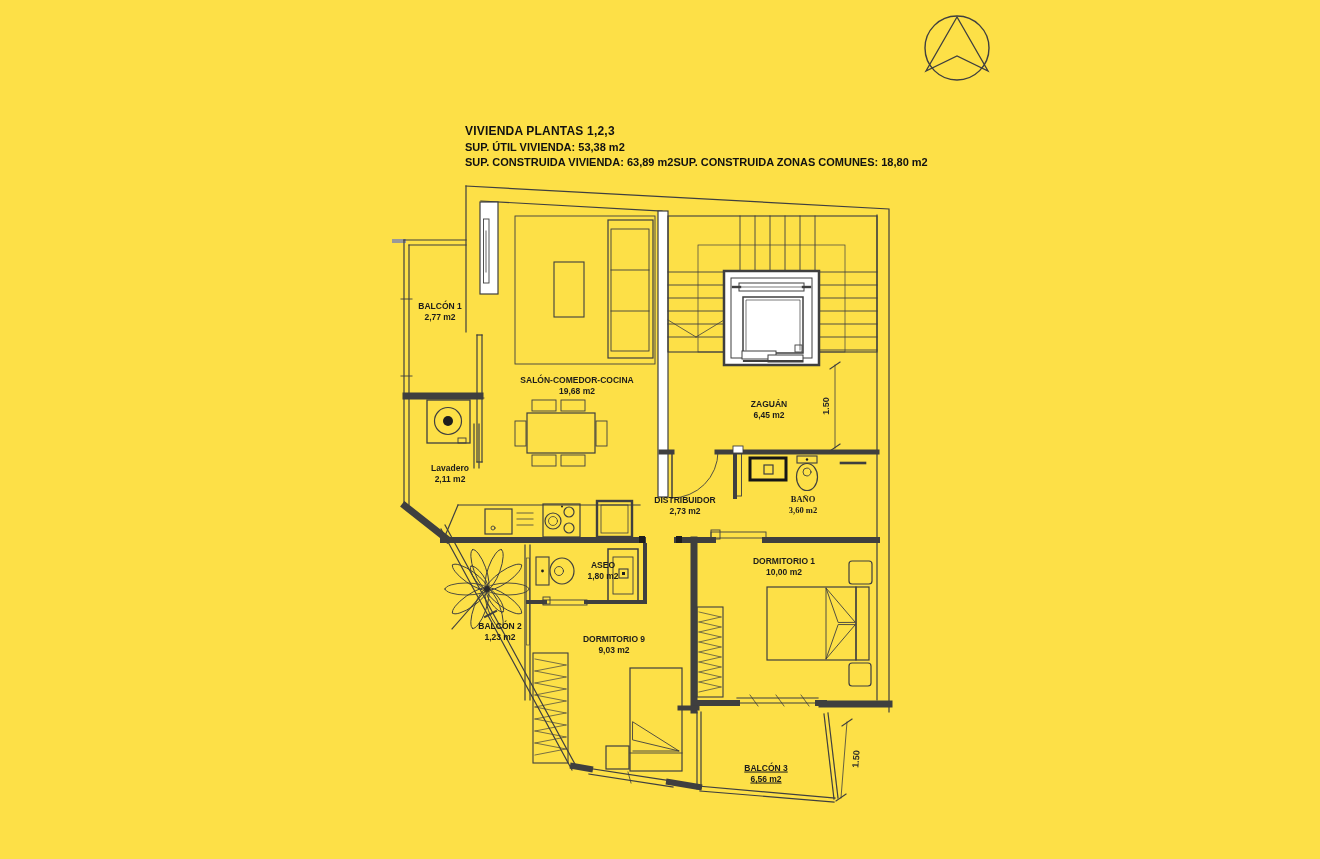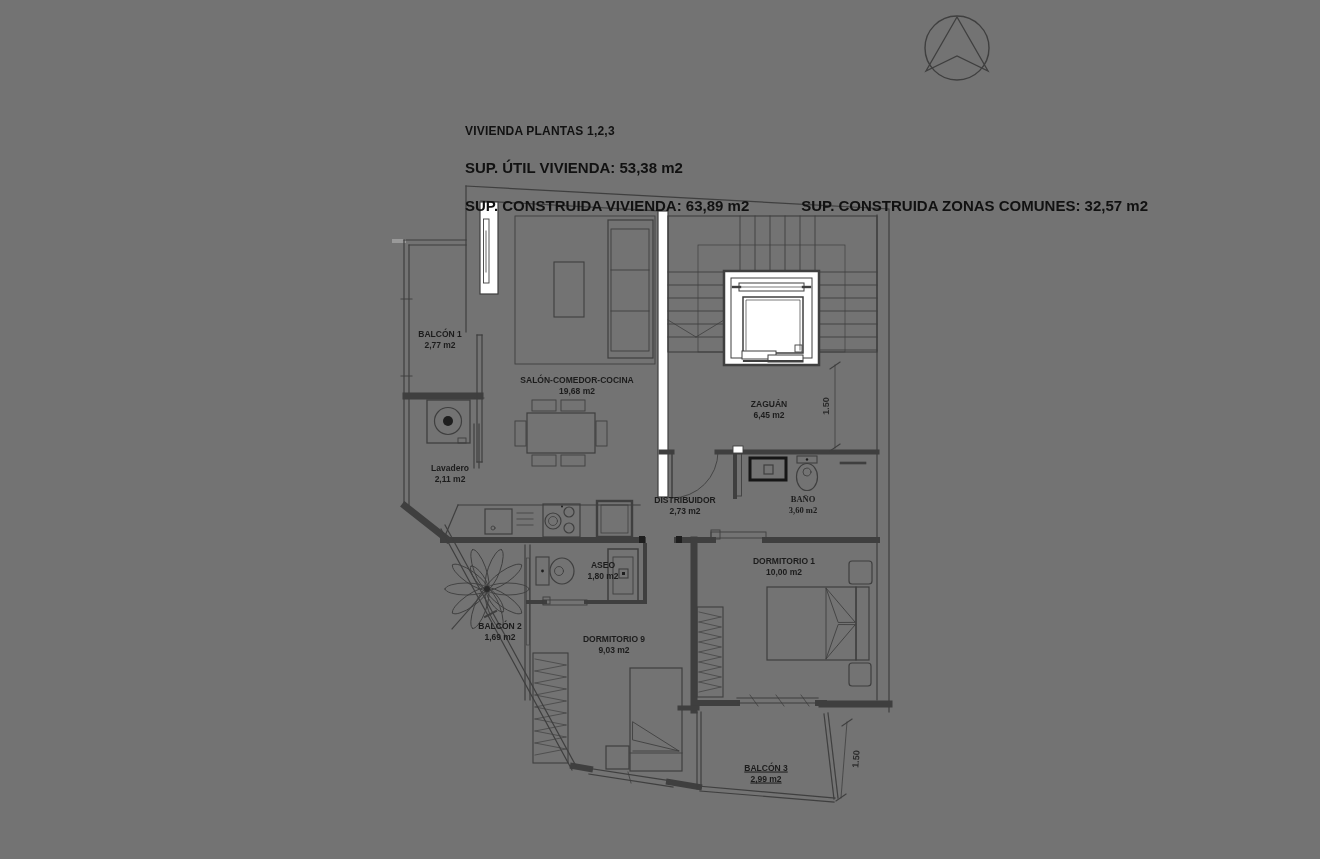--- a/index.html
+++ b/index.html
@@ -1,28 +1,28 @@
 <!DOCTYPE html>
 <html><head>
 <meta charset="utf-8">
 <style>
   html,body{margin:0;padding:0;background:#fff;}
-  #canvas{position:relative;width:1320px;height:859px;background:#737373;overflow:hidden;
+  #canvas{position:relative;width:1320px;height:859px;background:#fde047;overflow:hidden;
           font-family:"Liberation Sans", sans-serif;}
   svg{position:absolute;left:0;top:0;}
   .lbl{position:absolute;transform:translate(-50%,-50%);text-align:center;
        color:#1c1c1c;font-size:8.5px;font-weight:bold;line-height:1.35;white-space:nowrap;}
   .lbl .area{font-weight:bold;}
   .dim{position:absolute;color:#2a2a2a;font-size:9px;font-weight:bold;white-space:nowrap;}
   .dim.rot90{transform:translate(-50%,-50%) rotate(-90deg);}
   .dim.rot85{transform:translate(-50%,-50%) rotate(-85deg);}
   .titleblock{position:absolute;left:465px;top:124px;color:#111;}
   .titleblock .t1{font-size:12px;font-weight:bold;letter-spacing:.2px;}
-  .titleblock .t2{font-size:15px;font-weight:bold;margin-top:21px;}
-  .trow{display:flex;gap:52px;}
+  .titleblock .t2{font-size:11px;font-weight:bold;margin-top:3px;}
+  .trow{display:flex;}
 </style>
 </head>
 <body>
 
 <div id="canvas">
 
   <svg width="1320" height="859" viewBox="0 0 1320 859" fill="none" stroke="#3f3f3f" stroke-width="1.2" stroke-linecap="square">
 
     <g>
       <circle cx="957" cy="48" r="32" stroke-width="1.4"></circle>
@@ -339,25 +339,25 @@
         <line x1="836" y1="801" x2="846" y2="794" stroke-width="1.1"></line>
       </g>
     </g>
   </svg>
 
   <div class="titleblock">
     <div class="t1">VIVIENDA PLANTAS 1,2,3</div>
     <div class="t2">SUP. ÚTIL VIVIENDA: 53,38 m2</div>
     <div class="trow">
       <div class="t2">SUP. CONSTRUIDA VIVIENDA: 63,89 m2</div>
-      <div class="t2">SUP. CONSTRUIDA ZONAS COMUNES: 32,57 m2</div>
+      <div class="t2">SUP. CONSTRUIDA ZONAS COMUNES: 18,80 m2</div>
     </div>
   </div>
 
-  <div class="lbl" style="left:440px;top:312px;margin-top:28px;">
+  <div class="lbl" style="left:440px;top:312px;">
     <div>BALCÓN 1</div>
       <div class="area">2,77 m2</div>
   </div>
   <div class="lbl" style="left:577px;top:386px;">
     <div>SALÓN-COMEDOR-COCINA</div>
       <div class="area">19,68 m2</div>
   </div>
   <div class="lbl" style="left:769px;top:410px;">
     <div>ZAGUÁN</div>
       <div class="area">6,45 m2</div>
@@ -377,27 +377,27 @@
   <div class="lbl" style="left:590px;top:571px;margin-left:13px;">
     <div>ASEO</div>
       <div class="area">1,80 m2</div>
   </div>
   <div class="lbl" style="left:784px;top:567px;">
     <div>DORMITORIO 1</div>
       <div class="area">10,00 m2</div>
   </div>
   <div class="lbl" style="left:500px;top:632px;text-align:center;">
     <div>BALCÓN 2</div>
-      <div class="area">1,69 m2</div>
+      <div class="area">1,23 m2</div>
   </div>
   <div class="lbl" style="left:614px;top:645px;">
     <div>DORMITORIO 9</div>
       <div class="area">9,03 m2</div>
   </div>
   <div class="lbl" style="left:766px;top:774px;text-decoration:underline;">
     <div>BALCÓN 3</div>
-      <div class="area">2,99 m2</div>
+      <div class="area">6,56 m2</div>
   </div>
 
   <div class="dim rot90" style="left:826px;top:406px;">1.50</div>
   <div class="dim rot85" style="left:856px;top:759px;">1.50</div>
 
 </div>
 
 </body></html>

